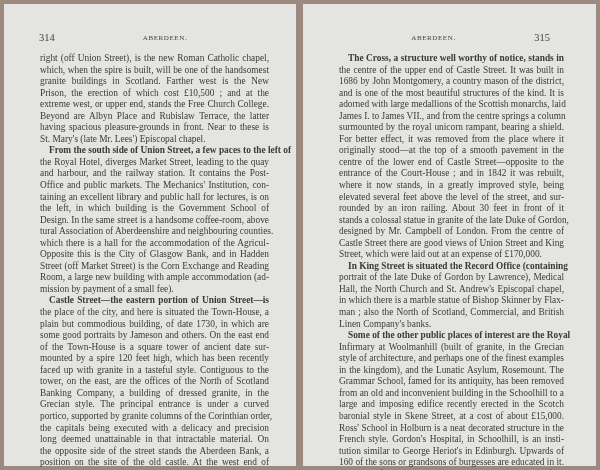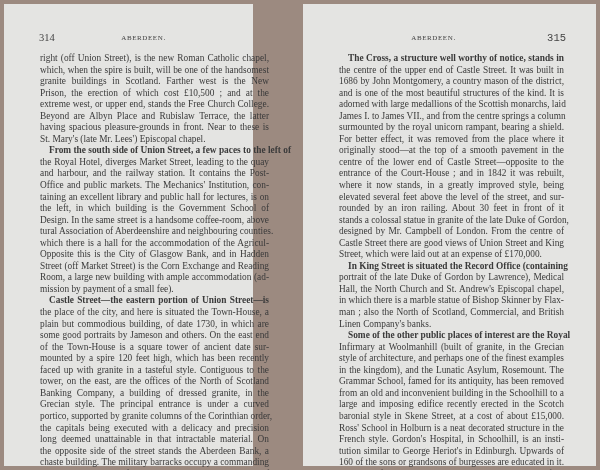--- a/index.html
+++ b/index.html
@@ -7,34 +7,34 @@
     width:600px; height:470px; overflow:hidden;
     background:#9c8a80;
     position:relative;
     font-family: "Liberation Serif", "DejaVu Serif", serif;
   }
   .page {
     position:absolute; top:4px; height:462px;
     background:#e4e4e2;
     box-sizing:border-box;
   }
-  .page.left { left:4px; width:249px; }
+  .page.left { left:4px; width:292px; }
   .page.right { left:303px; width:293px; }
   .header {
     position:absolute; top:28px; left:0; right:0; height:12px;
     font-size:10px; color:#444;
   }
   .header .num { position:absolute; font-size:10.5px; }
   .header .title {
     position:absolute; left:0; right:0; text-align:center;
     font-size:7px; letter-spacing:0.6px; top:2px;
   }
   .left .header .num { left:35px; }
   .left .header .title { left:30px; right:0; }
-  .right .header .num { right:30px;font-family:Liberation Mono, monospace; }
+  .right .header .num { right:46px; }
   .right .header .title { left:0; right:32px; }
   .body {
     position:absolute; top:49px;
     font-size:9.35px; line-height:11.55px; color:#3a3a3a;
   }
   .left .body { left:36px; width:229px; }
   .right .body { left:36px; width:225px; }
   .line { display:block; white-space:nowrap; text-align:justify; text-align-last:justify; height:11.55px; }
   .line.last { text-align-last:left; }
   .line.indent { padding-left:9px;font-weight:bold; }
@@ -76,21 +76,20 @@
       <span class="line">of the Town-House is a square tower of ancient date sur-</span>
       <span class="line">mounted by a spire 120 feet high, which has been recently</span>
       <span class="line">faced up with granite in a tasteful style.  Contiguous to the</span>
       <span class="line">tower, on the east, are the offices of the North of Scotland</span>
       <span class="line">Banking Company, a building of dressed granite, in the</span>
       <span class="line">Grecian style.  The principal entrance is under a curved</span>
       <span class="line">portico, supported by granite columns of the Corinthian order,</span>
       <span class="line">the capitals being executed with a delicacy and precision</span>
       <span class="line">long deemed unattainable in that intractable material.  On</span>
       <span class="line">the opposite side of the street stands the Aberdeen Bank, a</span>
-      <span class="line">chaste building.  The military barracks occupy a commanding</span>
       <span class="line">position on the site of the old castle.  At the west end of</span>
     </div>
 </div>
 
 <div class="page right">
   <div class="header">
     <span class="title">ABERDEEN.</span>
     <span class="num">315</span>
   </div>
   <div class="body" id="right-body">

